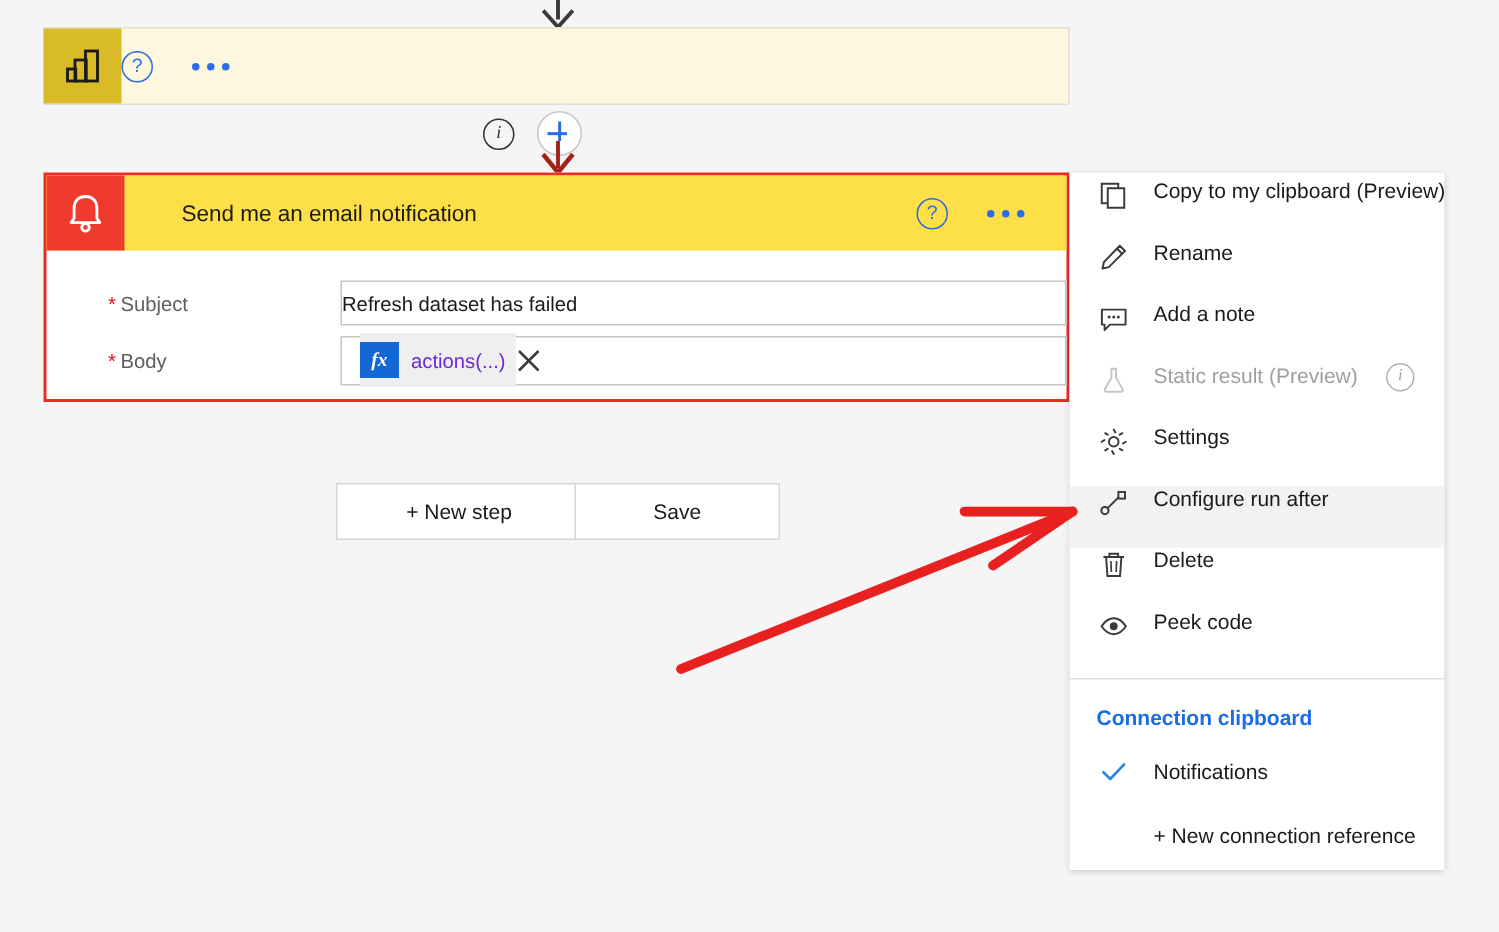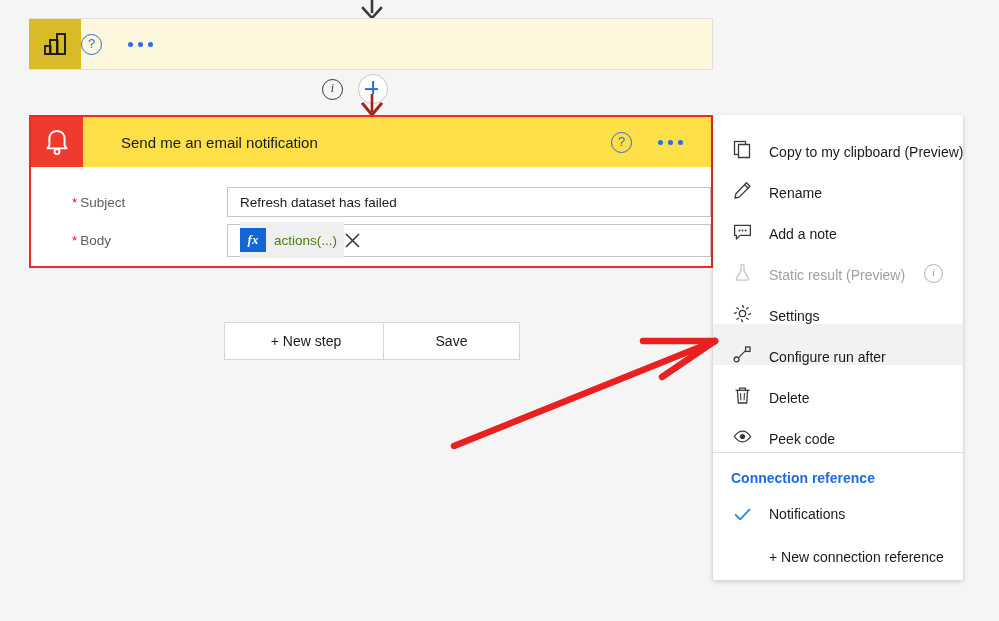--- a/index.html
+++ b/index.html
@@ -188,21 +188,20 @@
     margin-right: 3px;
   }
   .text-input {
     width: 496px;
     height: 30px;
     border: 1px solid #c5c5c5;
     background: #fff;
     box-sizing: border-box;
     display: flex;
     align-items: center;
-    padding-left: 12px;
     font-size: 13.5px;
     color: #1b1a19;
     cursor: text;
   }
   .token-input {
     width: 501px;
     height: 33px;
     border: 1px solid #c5c5c5;
     background: #fff;
     box-sizing: border-box;
@@ -225,21 +224,21 @@
     font-style: italic;
     font-size: 13px;
     font-weight: bold;
     display: flex;
     align-items: center;
     justify-content: center;
     font-family: "Liberation Serif", serif;
   }
   .token-text {
     font-size: 13.5px;
-    color: #4d7c0f;
+    color: #6d28d9;
     padding: 0 7px 0 8px;
   }
   .token-x {
     width: 17px;
     height: 17px;
     margin-right: 4px;
     cursor: pointer;
   }
 
   
@@ -266,21 +265,21 @@
     left: 713px;
     top: 115px;
     width: 250px;
     background: #ffffff;
     box-shadow: 0 1.6px 5px rgba(0,0,0,0.18), 0 0.3px 1.5px rgba(0,0,0,0.12);
     padding: 4px 0 0 0;
   }
   .menu-item {
     height: 41px;
     display: flex;
-    align-items: flex-end;
+    align-items: flex-start;
     padding-left: 18px;
     cursor: pointer;
     position: relative;
   }
   .menu-item.hovered { background: #f3f2f1; }
   .menu-item.disabled { cursor: default; }
   .menu-ico {
     width: 22px;
     height: 22px;
     flex: 0 0 auto;
@@ -523,21 +522,21 @@
         <svg width="19" height="19" viewBox="0 0 19 19">
           <path d="M1.4 9.5 C4 5.6 7 4.2 9.5 4.2 C12 4.2 15 5.6 17.6 9.5 C15 13.4 12 14.8 9.5 14.8 C7 14.8 4 13.4 1.4 9.5 Z" fill="none" stroke="#3b3a39" stroke-width="1.3"></path>
           <circle cx="9.5" cy="9.5" r="2.6" fill="#3b3a39"></circle>
         </svg>
       </div>
       <div class="menu-label">Peek code</div>
     </div>
 
     <div class="menu-divider"></div>
 
-    <div class="menu-section-title">Connection reference</div>
+    <div class="menu-section-title">Connection clipboard</div>
 
     <div class="menu-sub">
       <div class="check-ico">
         <svg width="19" height="19" viewBox="0 0 19 19">
           <path d="M2.6 9.8 L7.2 14.3 L16.4 4.6" fill="none" stroke="#2b88d8" stroke-width="1.8" stroke-linecap="round" stroke-linejoin="round"></path>
         </svg>
       </div>
       <div class="menu-label">Notifications</div>
     </div>
 

